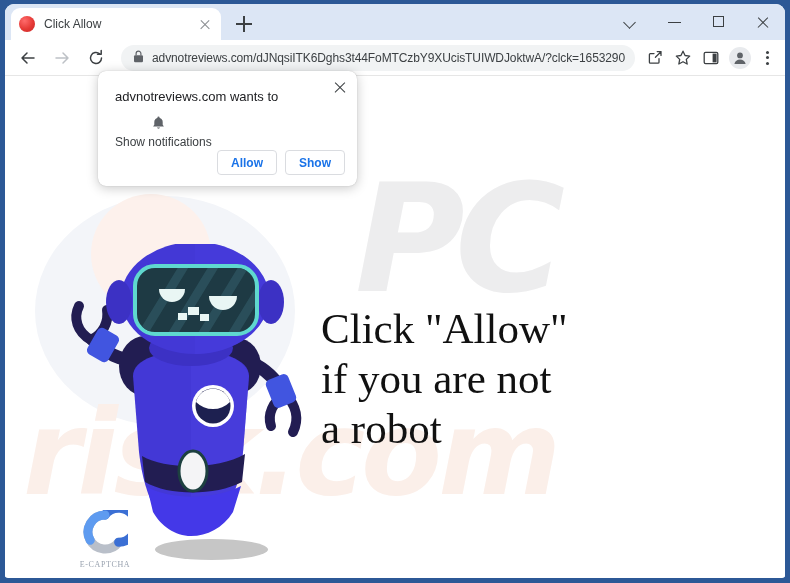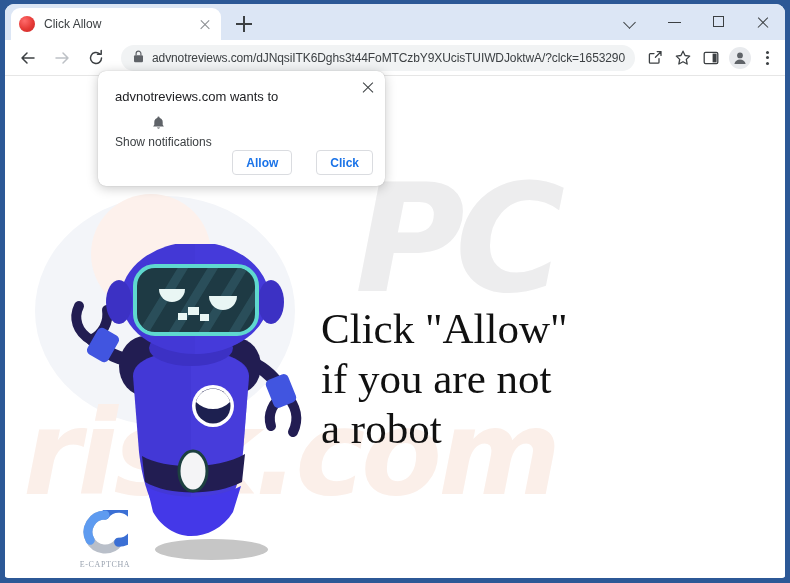--- a/index.html
+++ b/index.html
@@ -303,21 +303,21 @@
 
   .robot {
     position: absolute;
     left: 42px; top: 168px;
   }
 
   
   .permission-bubble {
     position: absolute;
     left: 93px; top: 67px;
-    width: 287px; height: 115px;
+    width: 259px; height: 115px;
     background: #ffffff;
     border-radius: 8px;
     box-shadow: 0 2px 12px rgba(0,0,0,.22), 0 0 1px rgba(0,0,0,.28);
     z-index: 40;
   }
   .bubble-close {
     position: absolute;
     right: 8px; top: 7px;
     width: 18px; height: 18px;
   }
@@ -346,21 +346,21 @@
   }
   .bell-icon { margin-right: 10px; display: block; }
   .bubble-row-label {
     font-size: 12px;
     color: #3c4043;
   }
   .bubble-actions {
     position: absolute;
     right: 12px; bottom: 11px;
     display: flex;
-    gap: 24px;
+    gap: 8px;
   }
   .bubble-btn {
     min-width: 52px;
     height: 25px;
     padding: 0 13px;
     background: #ffffff;
     border: 1px solid #dadce0;
     border-radius: 4px;
     color: #1a73e8;
     font-size: 12px;
@@ -551,18 +551,18 @@
         <span class="bell-icon">
           <svg width="15" height="16" viewBox="0 0 15 16">
             <path d="M7.5 1.4a1.1 1.1 0 0 1 1.1 1.1v.5a4.2 4.2 0 0 1 3.1 4v2.7l1.2 1.8H2.1l1.2-1.8V7a4.2 4.2 0 0 1 3.1-4v-.5a1.1 1.1 0 0 1 1.1-1.1z" fill="#5f6368"></path>
             <path d="M5.9 12.6a1.7 1.7 0 0 0 3.2 0z" fill="#5f6368"></path>
           </svg>
         </span>
         <span class="bubble-row-label">Show notifications</span>
       </div>
       <div class="bubble-actions">
         <button class="bubble-btn">Allow</button>
-        <button class="bubble-btn">Click</button>
+        <button class="bubble-btn">Show</button>
       </div>
     </div>
 
   </div>
 </div>
 
 </body></html>

